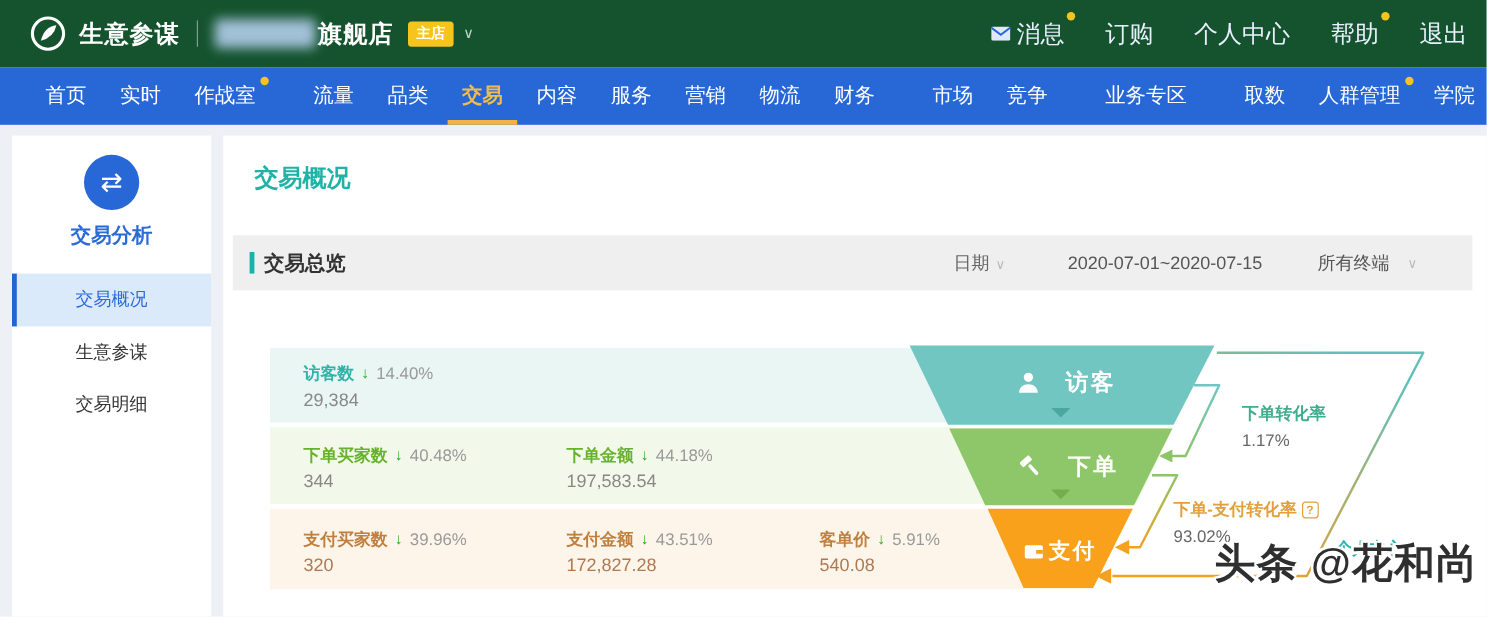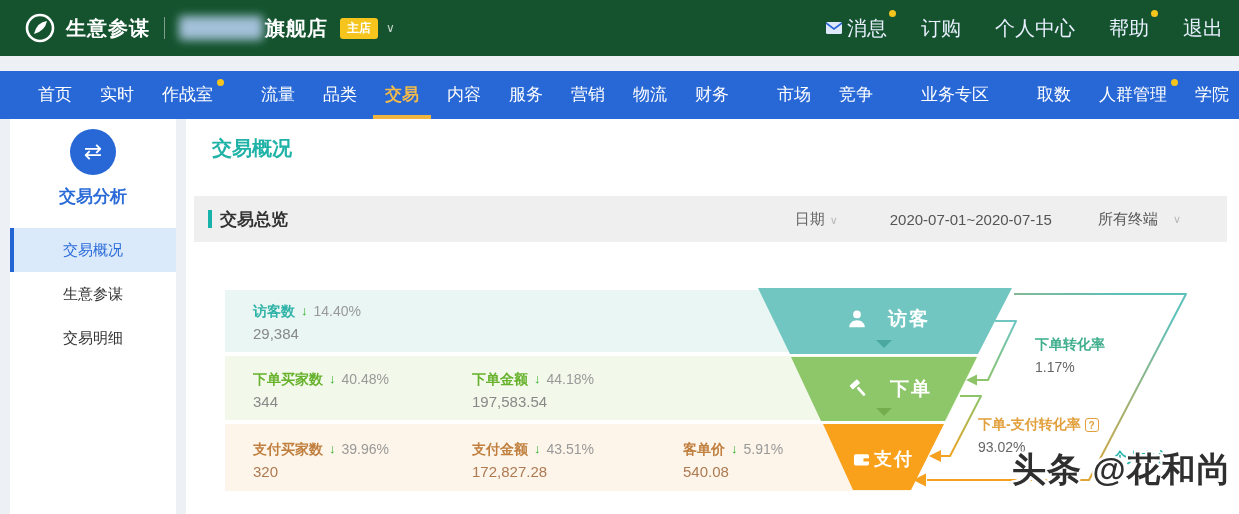--- a/index.html
+++ b/index.html
@@ -14,21 +14,21 @@
   .shop-blur { width:84px; height:24px; border-radius:3px; background:#bcd4f7; filter:blur(5px); opacity:.85; }
   .shop-name { color:#fff; font-size:20px; font-weight:bold; margin-left:2px; letter-spacing:1px; }
   .badge { background:#f5c51e; color:#fff; font-size:12px; font-weight:bold; padding:2px 7px; border-radius:3px; margin-left:12px; }
   .chev { color:rgba(255,255,255,.75); font-size:12px; margin-left:8px; }
   .tb-menu { margin-left:auto; display:flex; align-items:center; gap:34px; }
   .tb-item { position:relative; color:#e8efff; font-size:20px; display:flex; align-items:center; gap:5px; cursor:pointer; }
   .dot { position:absolute; top:-5px; right:-9px; width:7px; height:7px; border-radius:50%; background:#f5c51e; }
   .mail-ic { width:16px; height:12px; }
 
   
-  .navbar { position:absolute; left:0; top:71px; width:1239px; height:48px; background:#2767d6; display:flex; align-items:center; padding-left:24px; z-index:4; }
+  .navbar { position:absolute; left:0; top:56px; width:1239px; height:48px; background:#2767d6; display:flex; align-items:center; padding-left:24px; z-index:4; }
   .nav-item { position:relative; color:#fff; font-size:17px; padding:0 14px; height:48px; line-height:48px; cursor:pointer; white-space:nowrap; }
   .nav-item.active { color:#f3bb4b; font-weight:bold; }
   .nav-item.active::after { content:""; position:absolute; left:50%; transform:translateX(-50%); bottom:0; width:58px; height:4px; background:#f0b53e; }
   .nav-item .dot { right:3px; top:8px; }
   .nav-div { width:1px; height:18px; background:rgba(255,255,255,.38); margin:0 10px; }
 
   
   .sidebar { position:absolute; left:10px; top:113px; width:166px; height:401px; background:#fff; z-index:1; }
   .side-icon { position:absolute; left:50%; transform:translateX(-50%); top:16px; width:46px; height:46px; border-radius:50%; background:#2767d6; color:#fff; font-size:22px; line-height:46px; text-align:center; }
   .side-title { position:absolute; top:72px; width:100%; text-align:center; color:#2a6bd8; font-size:17px; font-weight:bold; }

